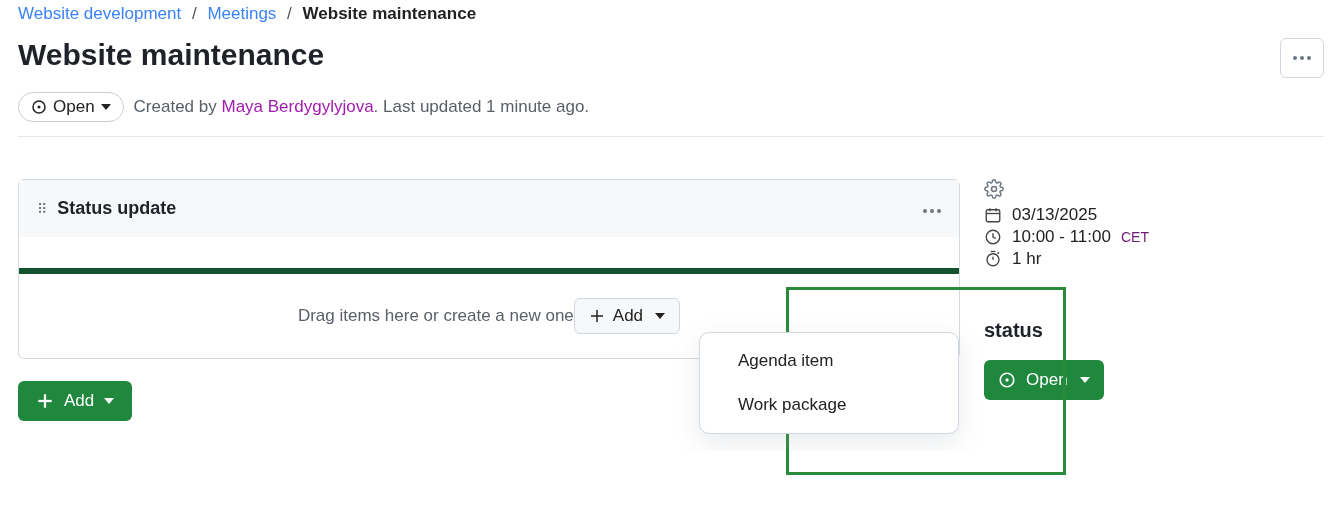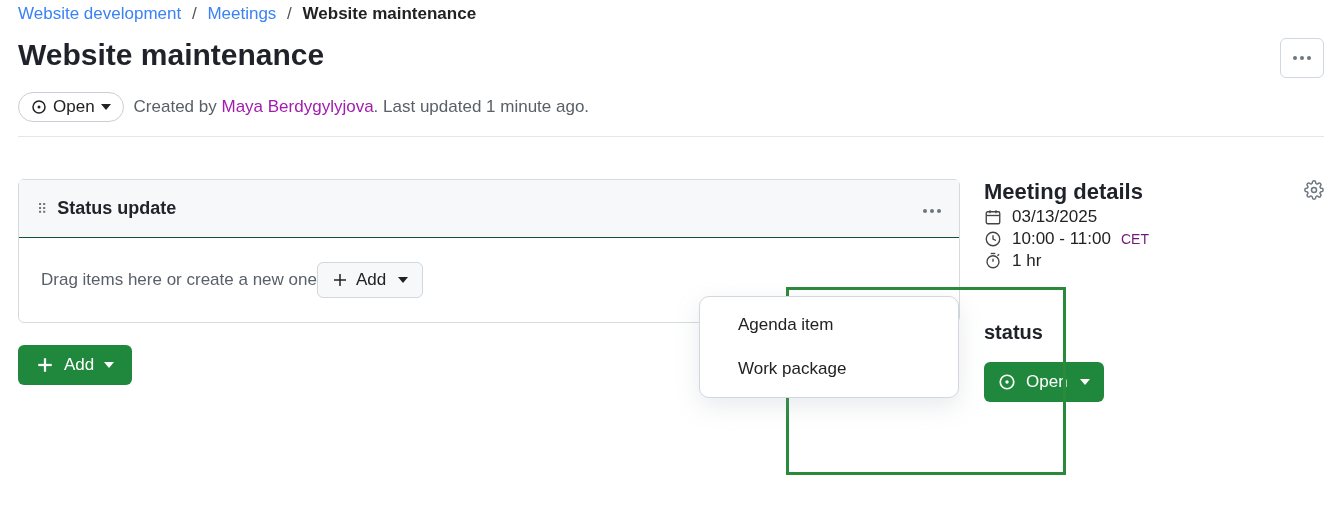--- a/index.html
+++ b/index.html
@@ -26,21 +26,21 @@
 .layout { display: flex; gap: 24px; margin-top: 42px; }
 .left { flex: 1; }
 .right { width: 340px; }
 
 
 .agenda-card { border: 1px solid #d5dade; border-radius: 6px; overflow: visible; background: #fff; }
 .agenda-card .card-header { background: #f6f8fa; padding: 18px 18px; display: flex; align-items: center; justify-content: space-between; }
 .card-header .left-h { display: flex; align-items: center; gap: 12px; }
 .drag-icon { color: #6d7680; font-size: 14px; letter-spacing: -2px; }
 .card-header .title { font-size: 18px; font-weight: 700; text-align: right; }
-.card-body { padding: 24px 22px; display: flex; align-items: center; justify-content: flex-start; position: relative; border-top: 1px solid #14532d;}
+.card-body { padding: 24px 22px; display: flex; align-items: center; justify-content: center; position: relative; border-top: 6px solid #14532d; margin-top: 31px;}
 .placeholder { color: #5a6068; font-size: 17px; }
 .add-gray { display: inline-flex; align-items: center; gap: 8px; border: 1px solid #d0d7de; background: #f6f8fa; border-radius: 6px; padding: 7px 14px; font-size: 17px; color: #222; cursor: pointer; }
 .add-gray svg { width: 16px; height: 16px; }
 .add-gray .caret { margin-left: 4px; }
 
 .add-green { display: inline-flex; align-items: center; gap: 10px; background: #1f883d; color: #fff; border: none; border-radius: 6px; padding: 10px 18px; font-size: 17px; cursor: pointer; margin-top: 22px; }
 .add-green svg { width: 18px; height: 18px; }
 
 
 .popover { position: absolute; right: 0; top: 58px; width: 260px; background: #fff; border: 1px solid #d0d7de; border-radius: 10px; box-shadow: 0 8px 24px rgba(140,149,159,.2); padding: 6px 16px; z-index: 20; }
@@ -140,21 +140,20 @@
           <line x1="8" y1="2" x2="8" y2="14"></line>
           <line x1="2" y1="8" x2="14" y2="8"></line>
         </svg>
       <span>Add</span>
       <span class="caret caret-down"></span>
     </button>
   </div>
 
   <div class="right">
     <div class="right-title-row">
-      <h2>Meeting details</h2>
       <span class="gear">
         <svg width="20" height="20" viewBox="0 0 24 24" fill="none" stroke="currentColor" stroke-width="1.8">
             <circle cx="12" cy="12" r="3"></circle>
             <path d="M19.4 15a1.7 1.7 0 0 0 .34 1.87l.06.06a2 2 0 1 1-2.83 2.83l-.06-.06a1.7 1.7 0 0 0-1.87-.34 1.7 1.7 0 0 0-1 1.56V21a2 2 0 1 1-4 0v-.09a1.7 1.7 0 0 0-1-1.56 1.7 1.7 0 0 0-1.87.34l-.06.06a2 2 0 1 1-2.83-2.83l.06-.06a1.7 1.7 0 0 0 .34-1.87 1.7 1.7 0 0 0-1.56-1H3a2 2 0 1 1 0-4h.09a1.7 1.7 0 0 0 1.56-1 1.7 1.7 0 0 0-.34-1.87l-.06-.06a2 2 0 1 1 2.83-2.83l.06.06a1.7 1.7 0 0 0 1.87.34H9a1.7 1.7 0 0 0 1-1.56V3a2 2 0 1 1 4 0v.09a1.7 1.7 0 0 0 1 1.56 1.7 1.7 0 0 0 1.87-.34l.06-.06a2 2 0 1 1 2.83 2.83l-.06.06a1.7 1.7 0 0 0-.34 1.87V9a1.7 1.7 0 0 0 1.56 1H21a2 2 0 1 1 0 4h-.09a1.7 1.7 0 0 0-1.56 1z"></path>
           </svg>
       </span>
     </div>
 
     <div class="meta-line">
       <svg viewBox="0 0 24 24" fill="none" stroke="currentColor" stroke-width="1.8">

